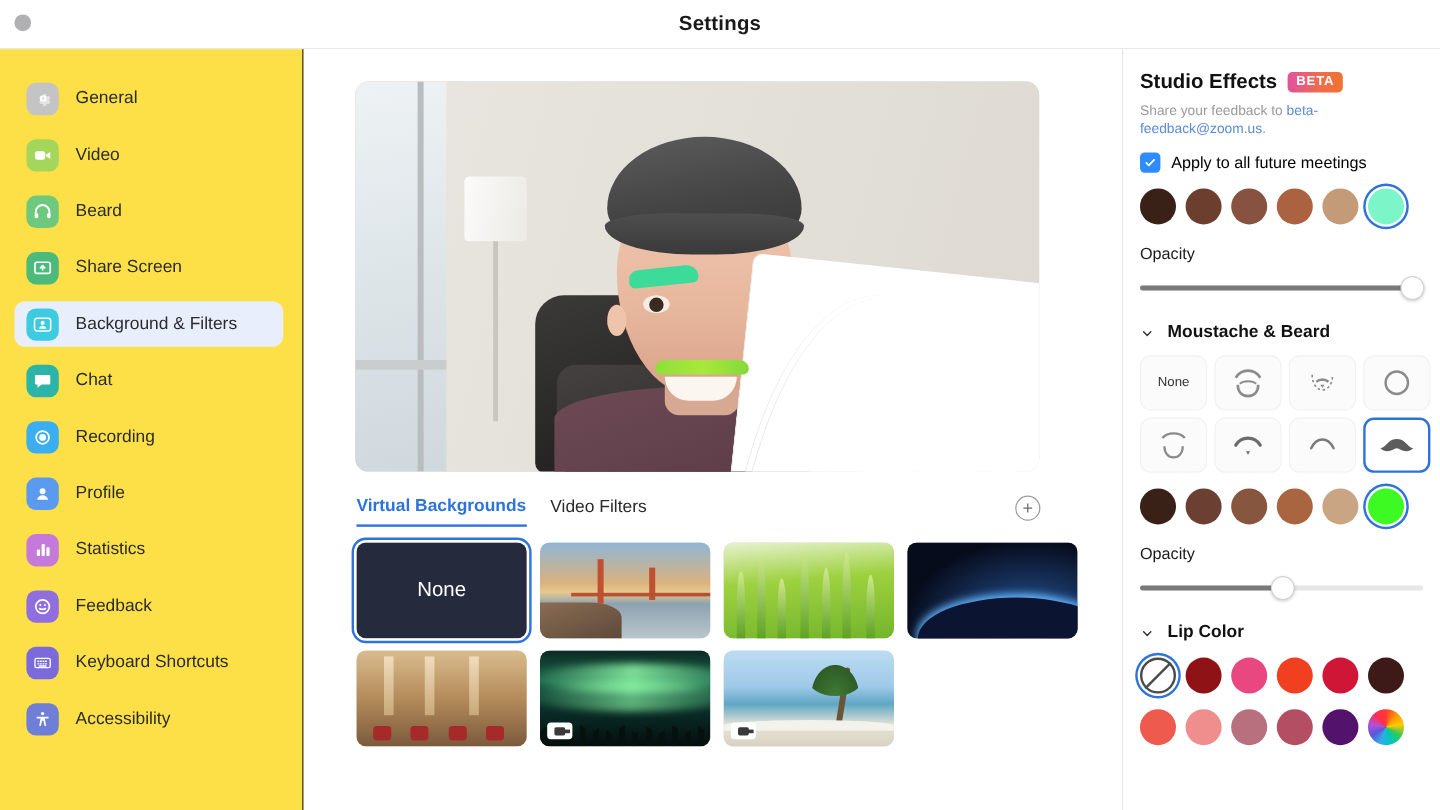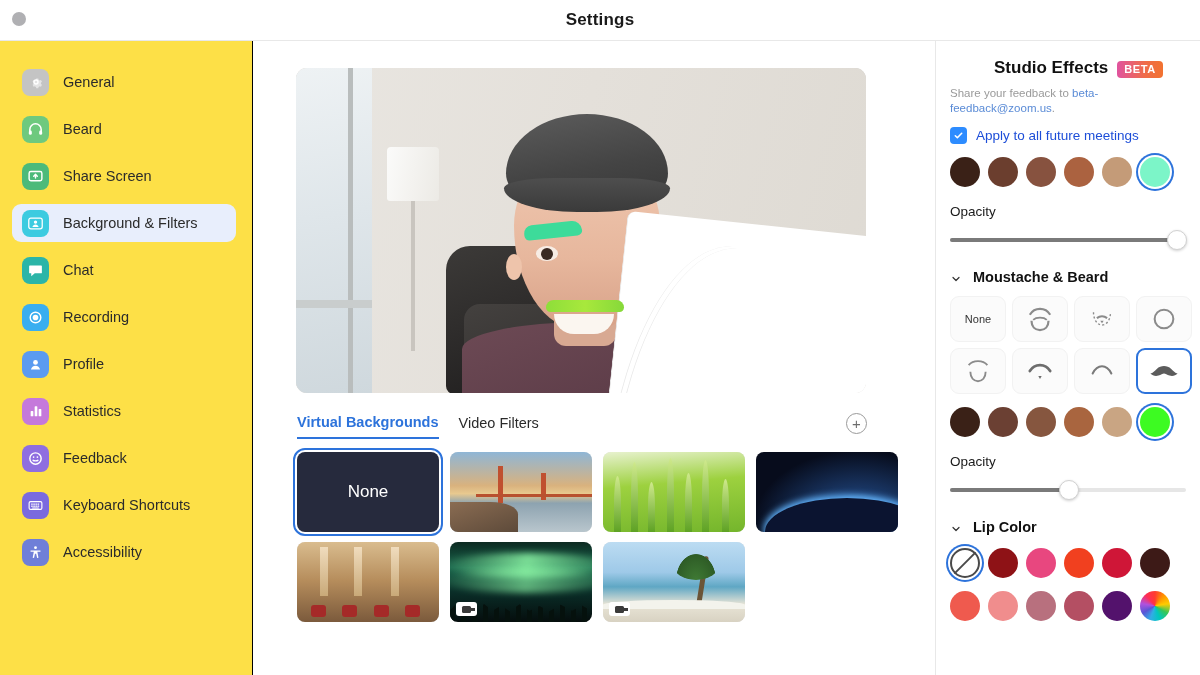--- a/index.html
+++ b/index.html
@@ -220,38 +220,38 @@
   .art-beach .palm-trunk{position:absolute;right:28%;top:18%;width:5px;height:62%;background:#6b5538;transform:rotate(9deg);border-radius:3px;}
   .art-beach .frond{position:absolute;right:18%;top:10%;width:46px;height:30px;background:radial-gradient(ellipse at 50% 100%,#3f7a34 0%,#2e5c26 60%,transparent 62%);border-radius:50%;}
   .art-beach .surf{position:absolute;left:0;right:0;bottom:16%;height:12%;background:#f3f3ec;border-radius:50% 50% 0 0;}
 
   
   .right {
     position:absolute; left:935px; top:41px; width:265px; height:634px;
     background:#ffffff; border-left:1px solid #e8e8e8;
     padding: 17px 14px 0 14px; overflow:hidden;
   }
-  .se-head { display:flex; align-items:flex-end; gap:9px;margin-left:44px; }
+  .se-head { display:flex; align-items:center; gap:9px; }
   .se-title { font-size:17px; font-weight:bold; color:#111; }
   .beta-badge {
     font-size:11px; font-weight:bold; color:#fff; letter-spacing:.6px;
     background: linear-gradient(90deg,#E0539F 0%,#EF6C4A 60%,#F2722F 100%);
     border-radius:4px; padding:2px 7px 3px 7px;
   }
   .se-sub {
     margin-top:8px; font-size:11.5px; line-height:15px; color:#9a9a9a;
   }
   .se-sub a { color:#5A8BD6; text-decoration:none; }
   .check-row { display:flex; align-items:center; gap:9px; margin-top:11px; }
   .checkbox {
     width:17px; height:17px; border-radius:4px; background:#2D8CFF;
     display:flex; align-items:center; justify-content:center; flex:0 0 17px; cursor:pointer;
   }
   .checkbox svg { display:block; }
-  .check-label { font-size:13.5px; color:#1d4ed8; }
+  .check-label { font-size:13.5px; color:#000000; }
 
   .swatch-row { display:flex; gap:8px; margin-top:13px; align-items:center; }
   .swatch {
     width:30px; height:30px; border-radius:50%; cursor:pointer; flex:0 0 30px;
   }
   .swatch.sel {
     box-shadow: 0 0 0 2px #ffffff, 0 0 0 4px #2D73DB;
   }
 
   .opacity-label { margin-top:17px; font-size:13.5px; color:#1a1a1a; }
@@ -317,20 +317,29 @@
     <div class="nav-item">
       <span class="nav-icon" style="background:#c4c4c4">
         <svg width="16" height="16" viewBox="0 0 24 24" fill="#fff">
             <path d="M12 8a4 4 0 100 8 4 4 0 000-8zm0 6a2 2 0 110-4 2 2 0 010 4z"></path>
             <path d="M19.4 13l1.6-1.2-1.6-2.8-1.9.6a6.9 6.9 0 00-1.7-1l-.3-2h-3.2l-.3 2c-.6.2-1.2.6-1.7 1l-1.9-.6L6.8 11.8 8.4 13a7 7 0 000 2l-1.6 1.2 1.6 2.8 1.9-.6c.5.4 1.1.8 1.7 1l.3 2h3.2l.3-2c.6-.2 1.2-.6 1.7-1l1.9.6 1.6-2.8L19.4 15a7 7 0 000-2z" opacity=".55"></path>
           </svg>
       </span>
       <span class="nav-label">General</span>
     </div>
 
+    <div class="nav-item">
+      <span class="nav-icon" style="background:#a5d65c">
+        <svg width="17" height="17" viewBox="0 0 24 24" fill="#fff">
+            <rect x="3" y="7" width="12" height="10" rx="2.5"></rect>
+            <path d="M16 11l5-3v8l-5-3z"></path>
+          </svg>
+      </span>
+      <span class="nav-label">Video</span>
+    </div>
 
     <div class="nav-item">
       <span class="nav-icon" style="background:#6ec97e">
         <svg width="17" height="17" viewBox="0 0 24 24" fill="none" stroke="#fff" stroke-width="2.2">
             <path d="M4 15v-3a8 8 0 0116 0v3"></path>
             <rect x="2.6" y="13.5" width="4.2" height="6" rx="2" fill="#fff" stroke="none"></rect>
             <rect x="17.2" y="13.5" width="4.2" height="6" rx="2" fill="#fff" stroke="none"></rect>
           </svg>
       </span>
       <span class="nav-label">Beard</span>

